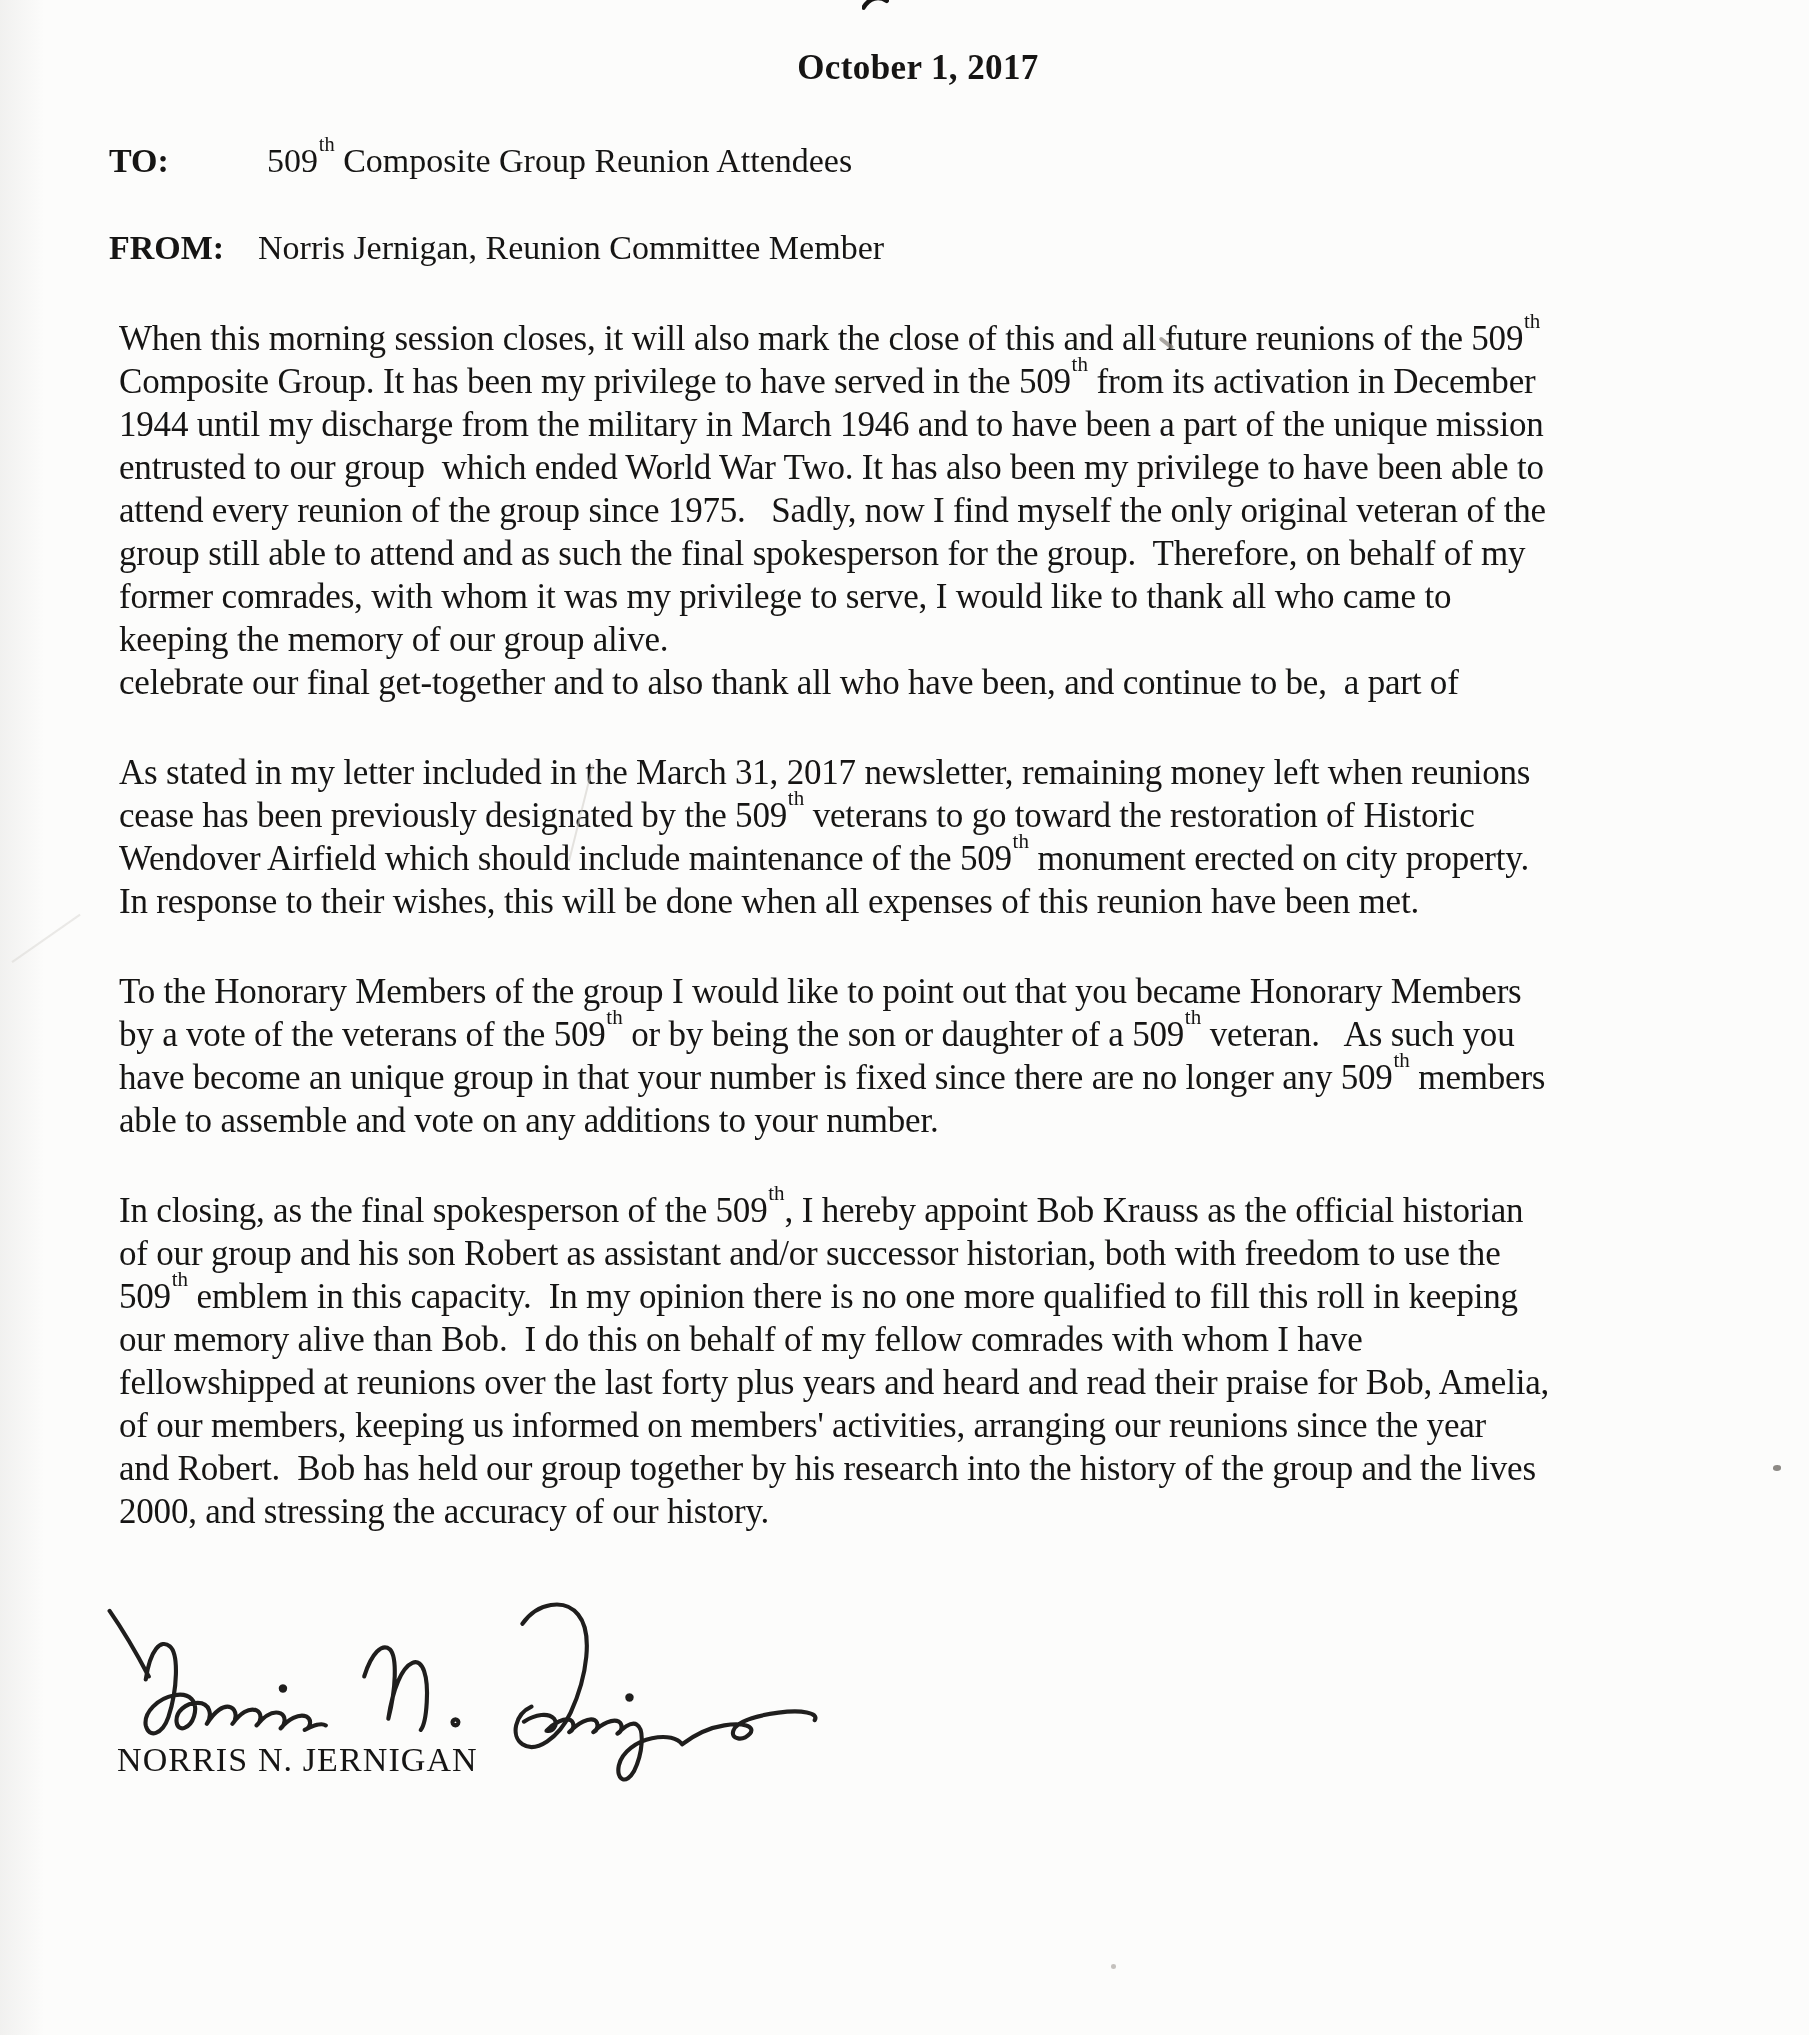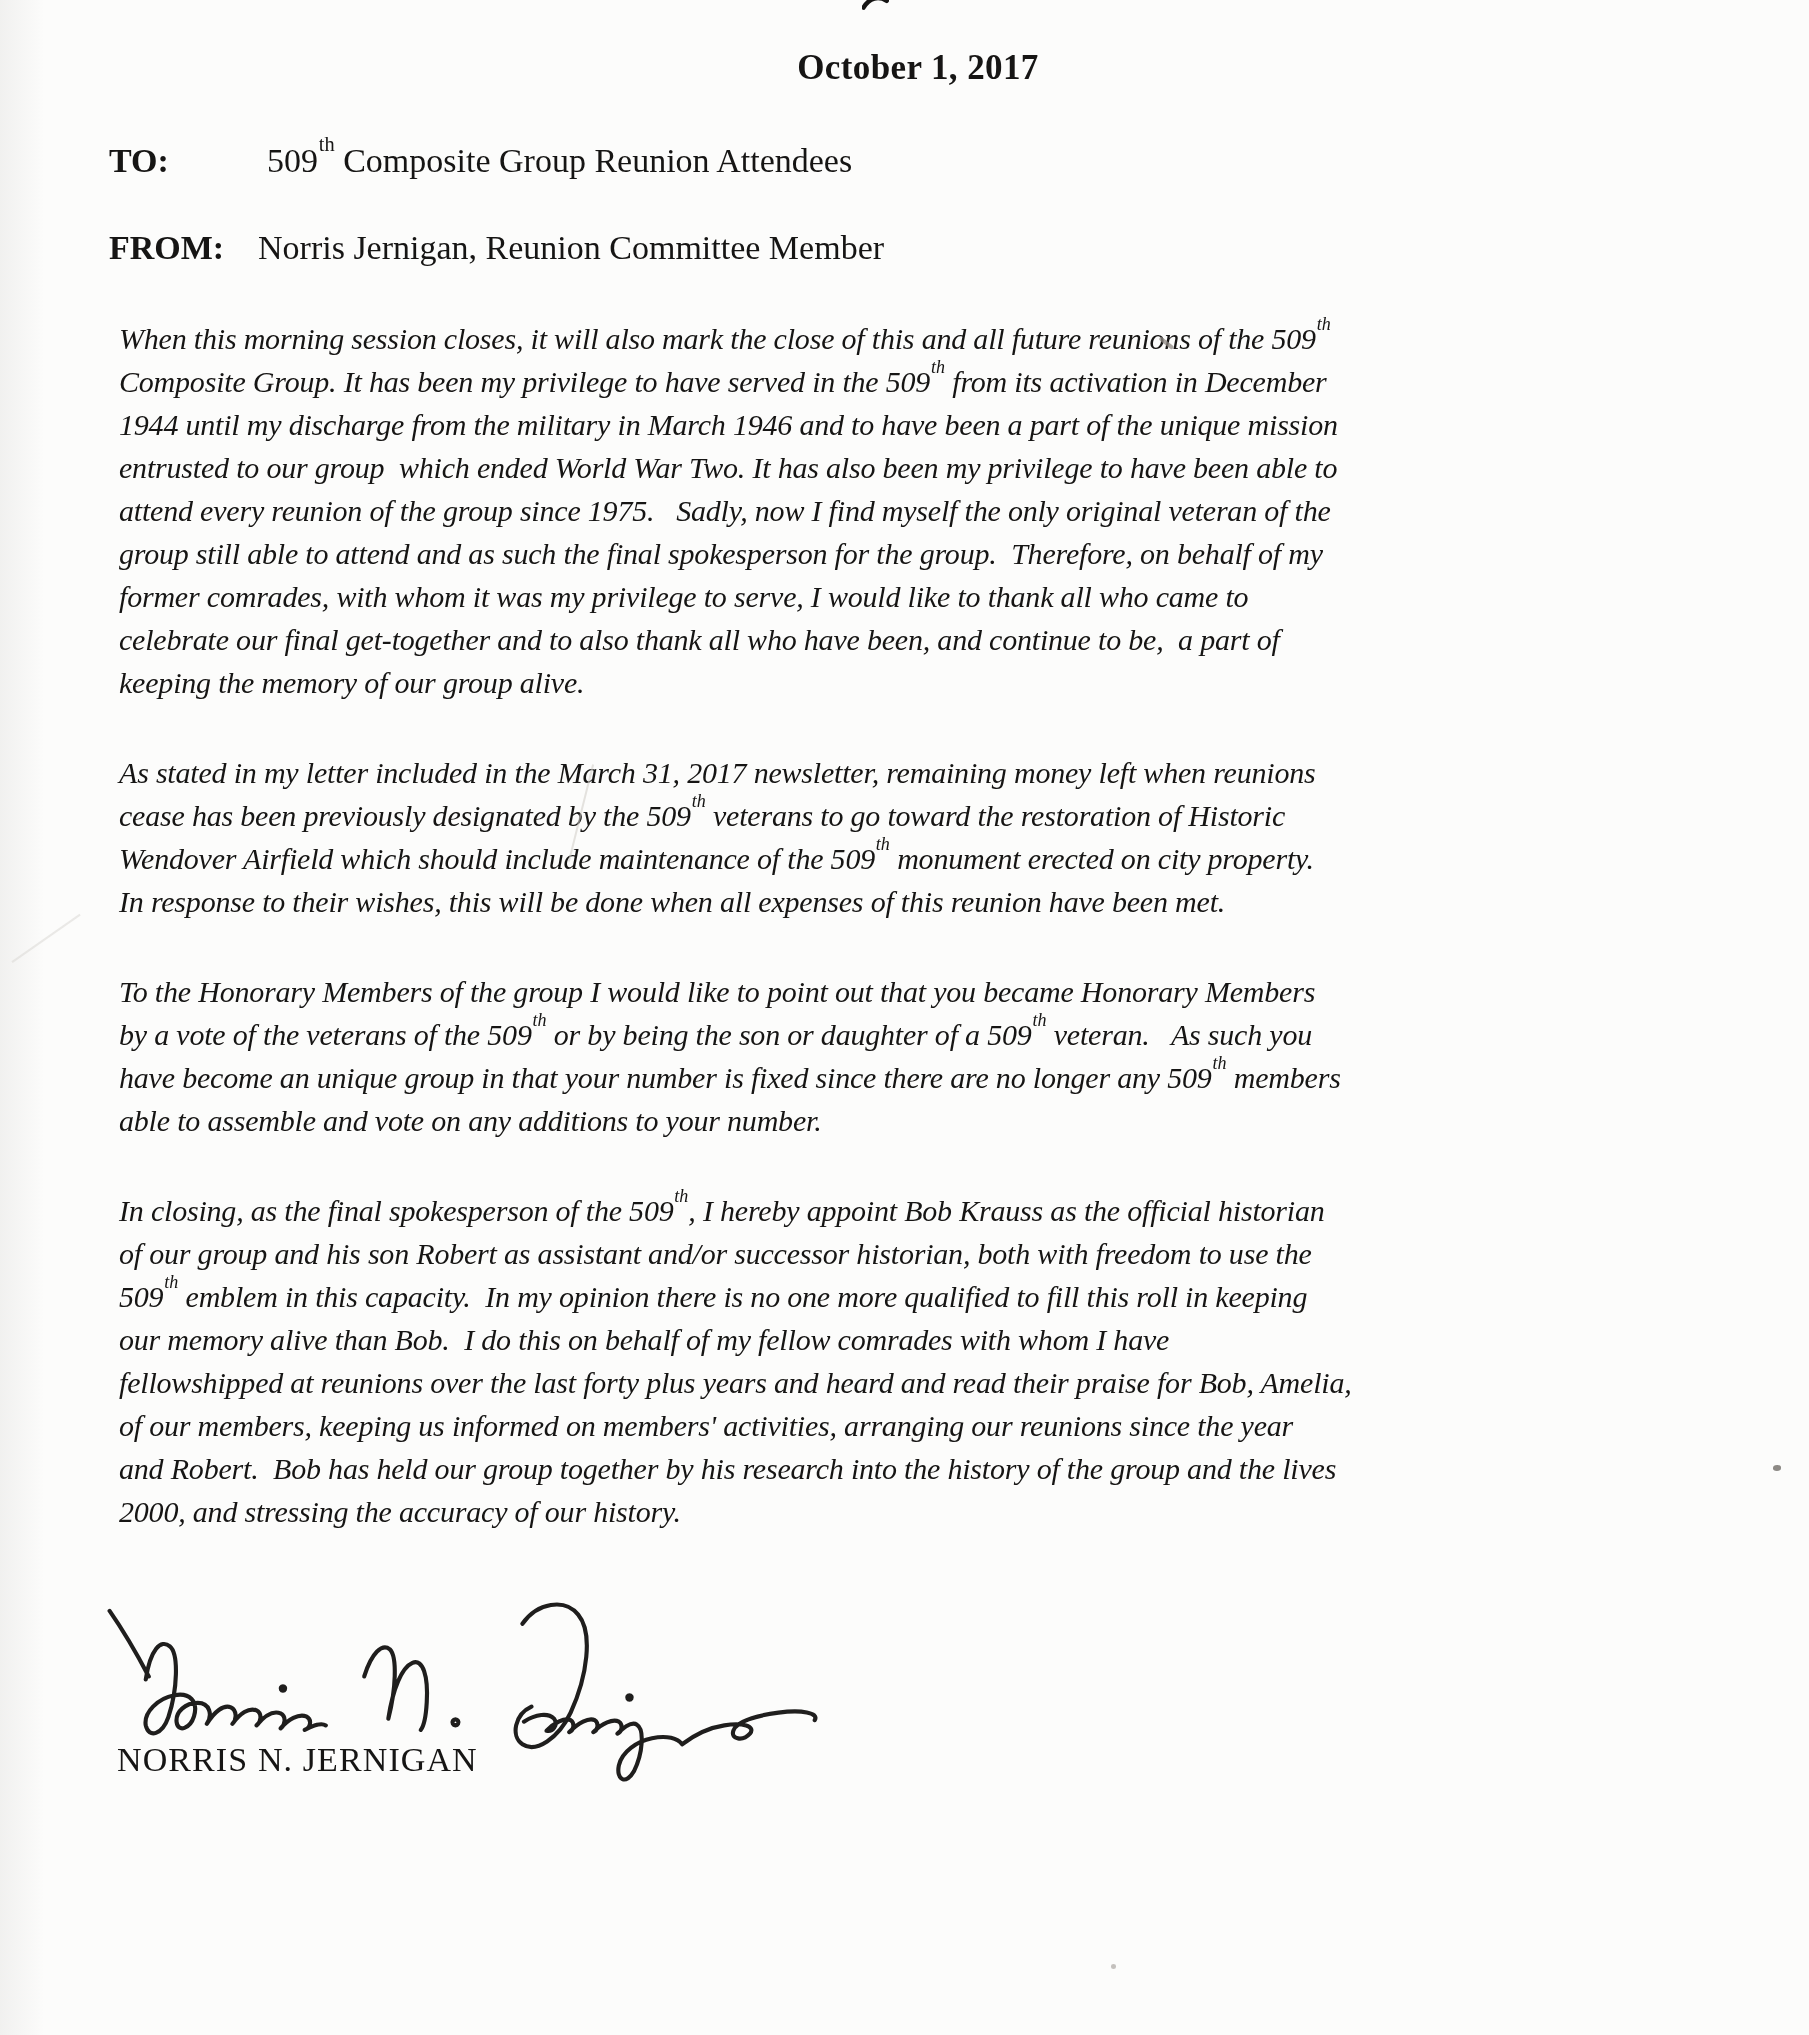--- a/index.html
+++ b/index.html
@@ -25,21 +25,21 @@
     font-weight:bold; font-size:35px; letter-spacing:0.4px;
   }
   .addr-row { position:absolute; left:109px; font-size:34px; white-space:nowrap; }
   .addr-row.to   { top:142px; }
   .addr-row.from { top:229px; }
   .addr-label { display:inline-block; font-weight:bold; }
   .addr-row.to .addr-label   { width:158px; }
   .addr-row.from .addr-label { width:149px; }
   .letter-body {
     position:absolute; left:119px; top:317px; width:1606px;
-    font-size:30px; line-height:43px; letter-spacing:-0.2px;font-style:italic;
+    font-size:35px; line-height:43px; letter-spacing:-0.2px;
   }
   .paragraph { margin:0 0 47px 0; }
   .line { white-space:nowrap; }
   sup { font-size:60%; line-height:0; position:relative; top:-0.45em; letter-spacing:0; margin-left:0.8px; }
   .signature-svg { position:absolute; left:102px; top:1577px; }
   .typed-name {
     position:absolute; left:117px; top:1741px;
     font-weight:normal; font-size:34px; letter-spacing:1.1px; white-space:nowrap;
   }
   
@@ -68,22 +68,22 @@
 
   <div class="letter-body">
       <div class="paragraph">
         <div class="line">When this morning session closes, it will also mark the close of this and all future reunions of the 509<sup>th</sup></div>
         <div class="line">Composite Group. It has been my privilege to have served in the 509<sup>th</sup> from its activation in December</div>
         <div class="line">1944 until my discharge from the military in March 1946 and to have been a part of the unique mission</div>
         <div class="line">entrusted to our group&nbsp; which ended World War Two. It has also been my privilege to have been able to</div>
         <div class="line">attend every reunion of the group since 1975.&nbsp;&nbsp; Sadly, now I find myself the only original veteran of the</div>
         <div class="line">group still able to attend and as such the final spokesperson for the group.&nbsp; Therefore, on behalf of my</div>
         <div class="line">former comrades, with whom it was my privilege to serve, I would like to thank all who came to</div>
+        <div class="line">keeping the memory of our group alive.</div>
         <div class="line">celebrate our final get-together and to also thank all who have been, and continue to be,&nbsp; a part of</div>
-        <div class="line">keeping the memory of our group alive.</div>
       </div>
       <div class="paragraph">
         <div class="line">As stated in my letter included in the March 31, 2017 newsletter, remaining money left when reunions</div>
         <div class="line">cease has been previously designated by the 509<sup>th</sup> veterans to go toward the restoration of Historic</div>
         <div class="line">Wendover Airfield which should include maintenance of the 509<sup>th</sup> monument erected on city property.</div>
         <div class="line">In response to their wishes, this will be done when all expenses of this reunion have been met.</div>
       </div>
       <div class="paragraph">
         <div class="line">To the Honorary Members of the group I would like to point out that you became Honorary Members</div>
         <div class="line">by a vote of the veterans of the 509<sup>th</sup> or by being the son or daughter of a 509<sup>th</sup> veteran.&nbsp;&nbsp; As such you</div>

